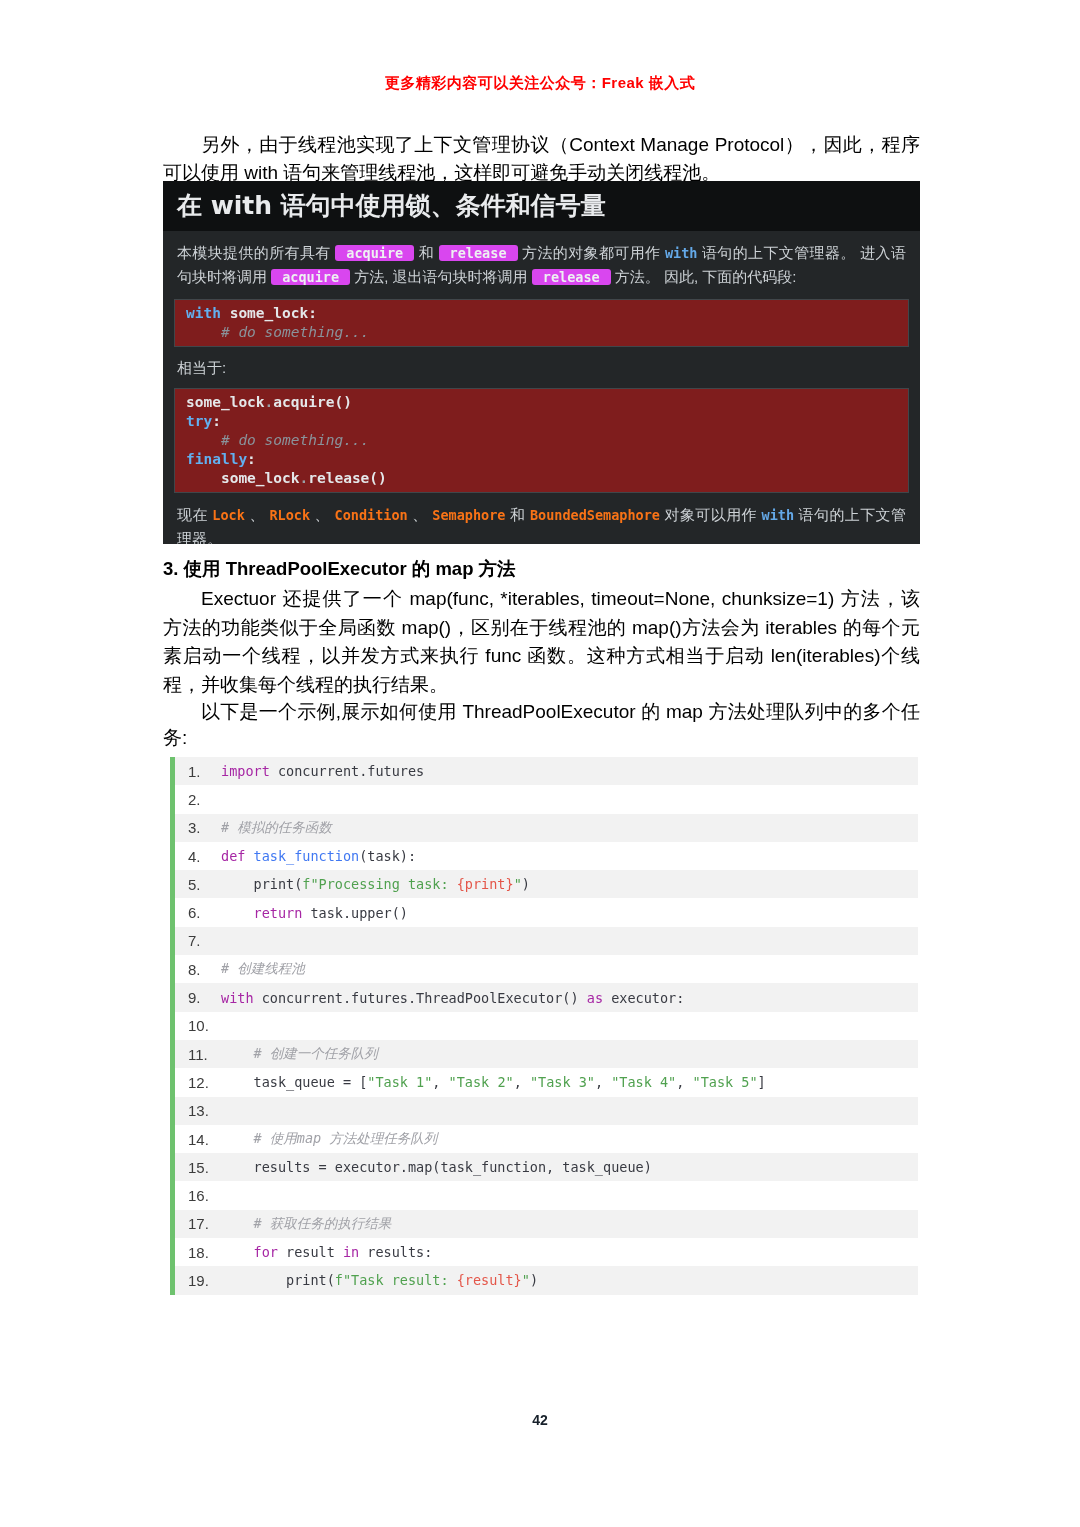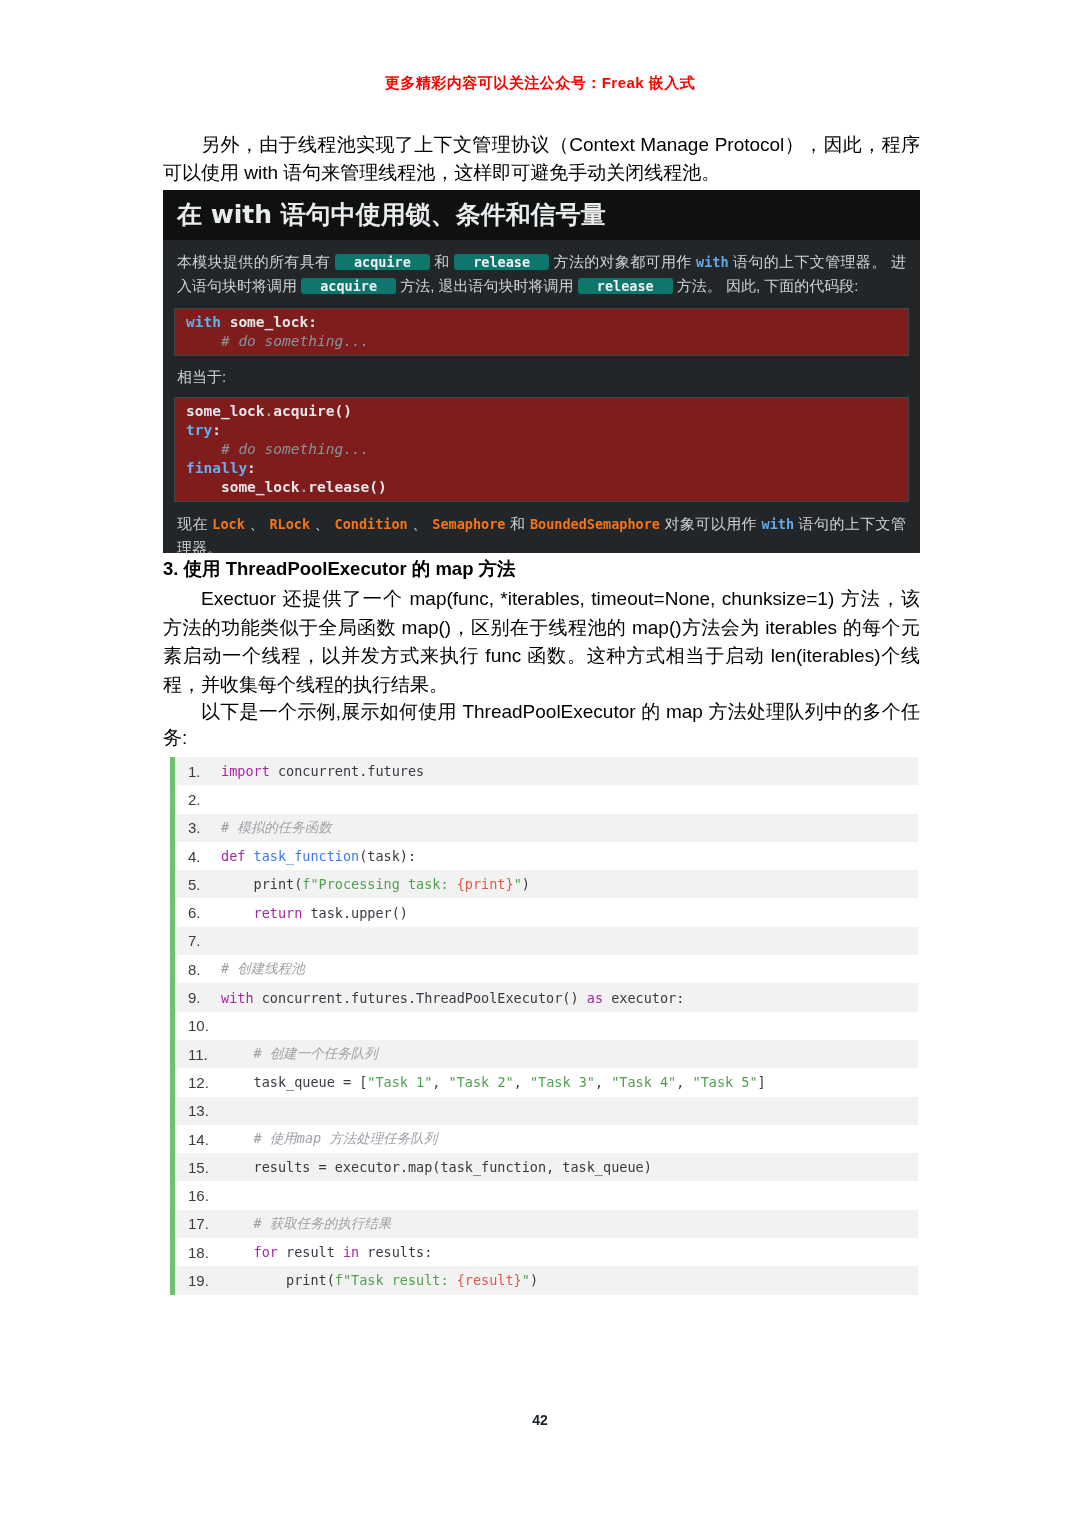--- a/index.html
+++ b/index.html
@@ -27,40 +27,40 @@
     font-size:19px; line-height:27.5px;
     text-align:justify; text-indent:2em;
     color:#000;
   }
   #para-intro { top:131px; }
   #para-map { top:585px; line-height:28.5px; }
   #para-example { top:699px; line-height:26px; }
 
   
   .panel {
-    position:absolute; left:163px; top:190px;
+    position:absolute; left:163px; top:181px;
     width:757px; height:363px;
     background:#232628; overflow:hidden;
   }
   .panel-title {
     background:#0e1011; color:#e9ebed;
     font-size:25px; font-weight:bold;
     padding:8px 14px 9px 14px;
     font-family:"DejaVu Sans","Liberation Sans",sans-serif;
   }
   .panel-para {
     margin:10px 14px 0 14px;
     color:#ced3d7; font-size:15px; line-height:24px;
     text-align:justify;
   }
   .sg-pl { }
   .sg-box {
     font-family:"DejaVu Sans Mono","Liberation Mono",monospace;
-    background:#0f766e; color:#eef0f2;
-    padding:0 19px; border-radius:3px;
+    background:#d946ef; color:#eef0f2;
+    padding:0 11px; border-radius:3px;
     font-size:13.5px; font-weight:bold; white-space:nowrap;
   }
   .sg-code {
     font-family:"DejaVu Sans Mono","Liberation Mono",monospace;
     color:#64a9e8; font-size:13.5px; font-weight:bold;
   }
   .sg-link {
     font-family:"DejaVu Sans Mono","Liberation Mono",monospace;
     color:#f97316; font-size:13.5px; font-weight:bold;
   }

